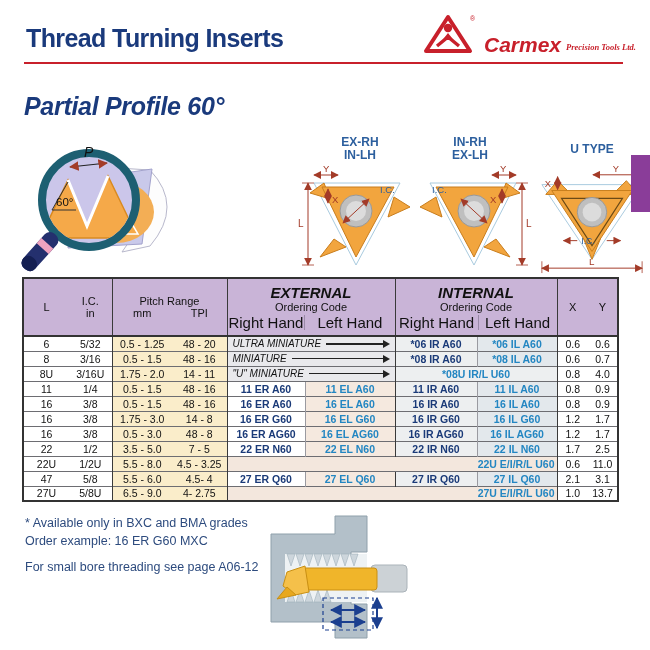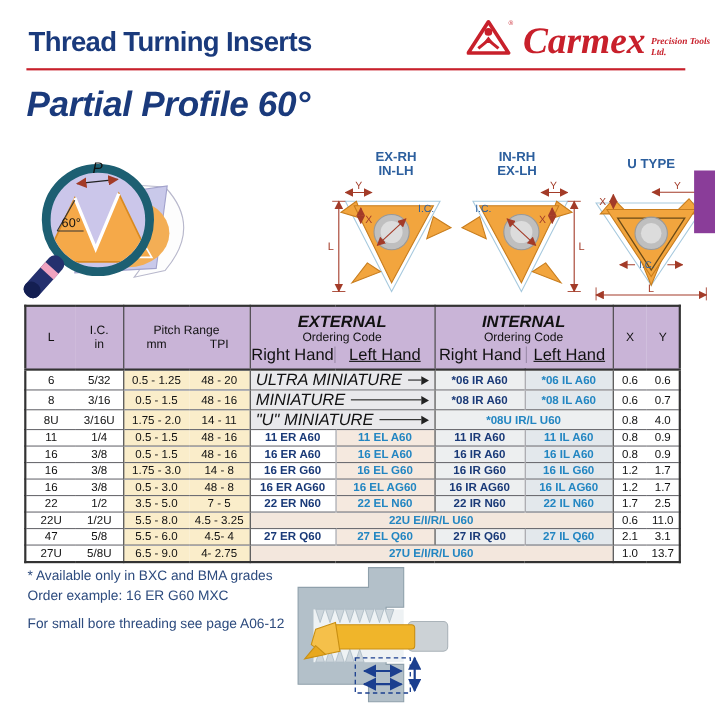--- a/index.html
+++ b/index.html
@@ -8,58 +8,58 @@
     --mini:#e9e9ec; --rh:#1a3a78; --lh:#2386c2; --dimred:#a33b28; --dimblue:#2c5f9e;
   }
   *{box-sizing:border-box;}
   html,body{margin:0;padding:0;}
   body{width:650px;height:650px;position:relative;background:#fff;overflow:hidden;
        font-family:"Liberation Sans",sans-serif;}
   .page-title{position:absolute;left:26px;top:24px;font-size:25px;font-weight:bold;
        color:var(--navy);letter-spacing:-0.6px;}
   .red-rule{position:absolute;left:24px;top:62px;width:599px;height:2px;background:var(--red);}
   .brand{position:absolute;left:424px;top:13px;display:flex;align-items:flex-end;}
-  .brand-name{font-family:Liberation Serif, serif;font-style:italic;font-weight:bold;
-       font-size:34px;color:var(--red);margin:0 0 0 8px;line-height:1;}
+  .brand-name{font-family:Liberation Sans, sans-serif;font-style:italic;font-weight:bold;
+       font-size:21px;color:var(--red);margin:0 0 0 8px;line-height:1;}
   .brand-suffix{font-family:"Liberation Serif",serif;font-style:italic;font-weight:bold;
        font-size:8.5px;color:var(--red);margin:0 0 3px 5px;}
-  .section-title{position:absolute;left:24px;top:76px;font-size:32px;font-style:italic;
+  .section-title{position:absolute;left:24px;top:92px;font-size:25px;font-style:italic;
        font-weight:bold;color:var(--navy);letter-spacing:-0.3px;}
   .mag{position:absolute;left:18px;top:138px;}
   .insert-diagram{position:absolute;top:136px;width:124px;}
   .insert-label{text-align:center;color:var(--dimblue);font-weight:bold;font-size:12px;
        line-height:13px;min-height:27px;}
   .side-tab{position:absolute;left:631px;top:155px;width:19px;height:57px;background:#8a3d99;}
   
   .tbl-wrap{position:absolute;left:22px;top:277px;}
   table{border-collapse:collapse;table-layout:fixed;width:595px;border:2px solid #333;}
   th{background:var(--purple);font-weight:normal;padding:0;vertical-align:middle;
      border-bottom:2px solid #333;font-size:11px;color:#111;height:58px;}
   td{height:15px;padding:0 2px;font-size:10.5px;text-align:center;color:#111;
      white-space:nowrap;overflow:hidden;background:#fff;}
   tbody tr + tr td{border-top:1px solid #6d6d72;}
   .bl-dark{border-left:1.5px solid #3a3a3a;}
   .bl-lite{border-left:1px solid #9a9aa0;}
   .hdr-big{font-size:15px;font-weight:bold;font-style:italic;}
   .hdr-sub{font-size:11px;}
   .hands{display:flex;margin-top:2px;}
   .hands span{text-align:center;font-size:15px;line-height:15px;}
-  .hands .h-left{border-left:1px solid #9a8aa8;text-decoration:underline;}
+  .hands .h-left{border-left:1px solid #9a8aa8;}
   .pitch-sub{display:flex;}
   .pitch-sub span{text-align:center;}
   .c-mm,.c-tpi{background:var(--cream);}
   .c-ext-lh{background:var(--extlh);}
   .c-int-rh{background:var(--intrh);}
   .c-int-lh{background:var(--intlh);}
   .c-mini{background:var(--mini);}
-  .c-uspan{background:var(--uspan);}
+  .c-uspan{background:var(--uspan);text-align:right;}
   .rh{color:var(--rh);font-weight:bold;}
   .lh{color:var(--lh);font-weight:bold;}
   .mini-wrap{display:flex;align-items:center;padding:0 3px;}
-  .mini-label{font-style:italic;font-size:15px;color:#111;white-space:nowrap;}
+  .mini-label{font-style:italic;font-size:10px;color:#111;white-space:nowrap;}
   .arrow-line{flex:1;height:1.5px;background:#222;margin-left:5px;min-width:8px;}
   .arrow-head{width:0;height:0;border-left:7px solid #222;border-top:4px solid transparent;
       border-bottom:4px solid transparent;}
   .footnote{position:absolute;left:25px;color:#2d4b7e;font-size:12.5px;}
   .sb-illustration{position:absolute;left:243px;top:510px;}
   svg text{font-family:"Liberation Sans",sans-serif;}
 </style>
 </head>
 <body>
 

